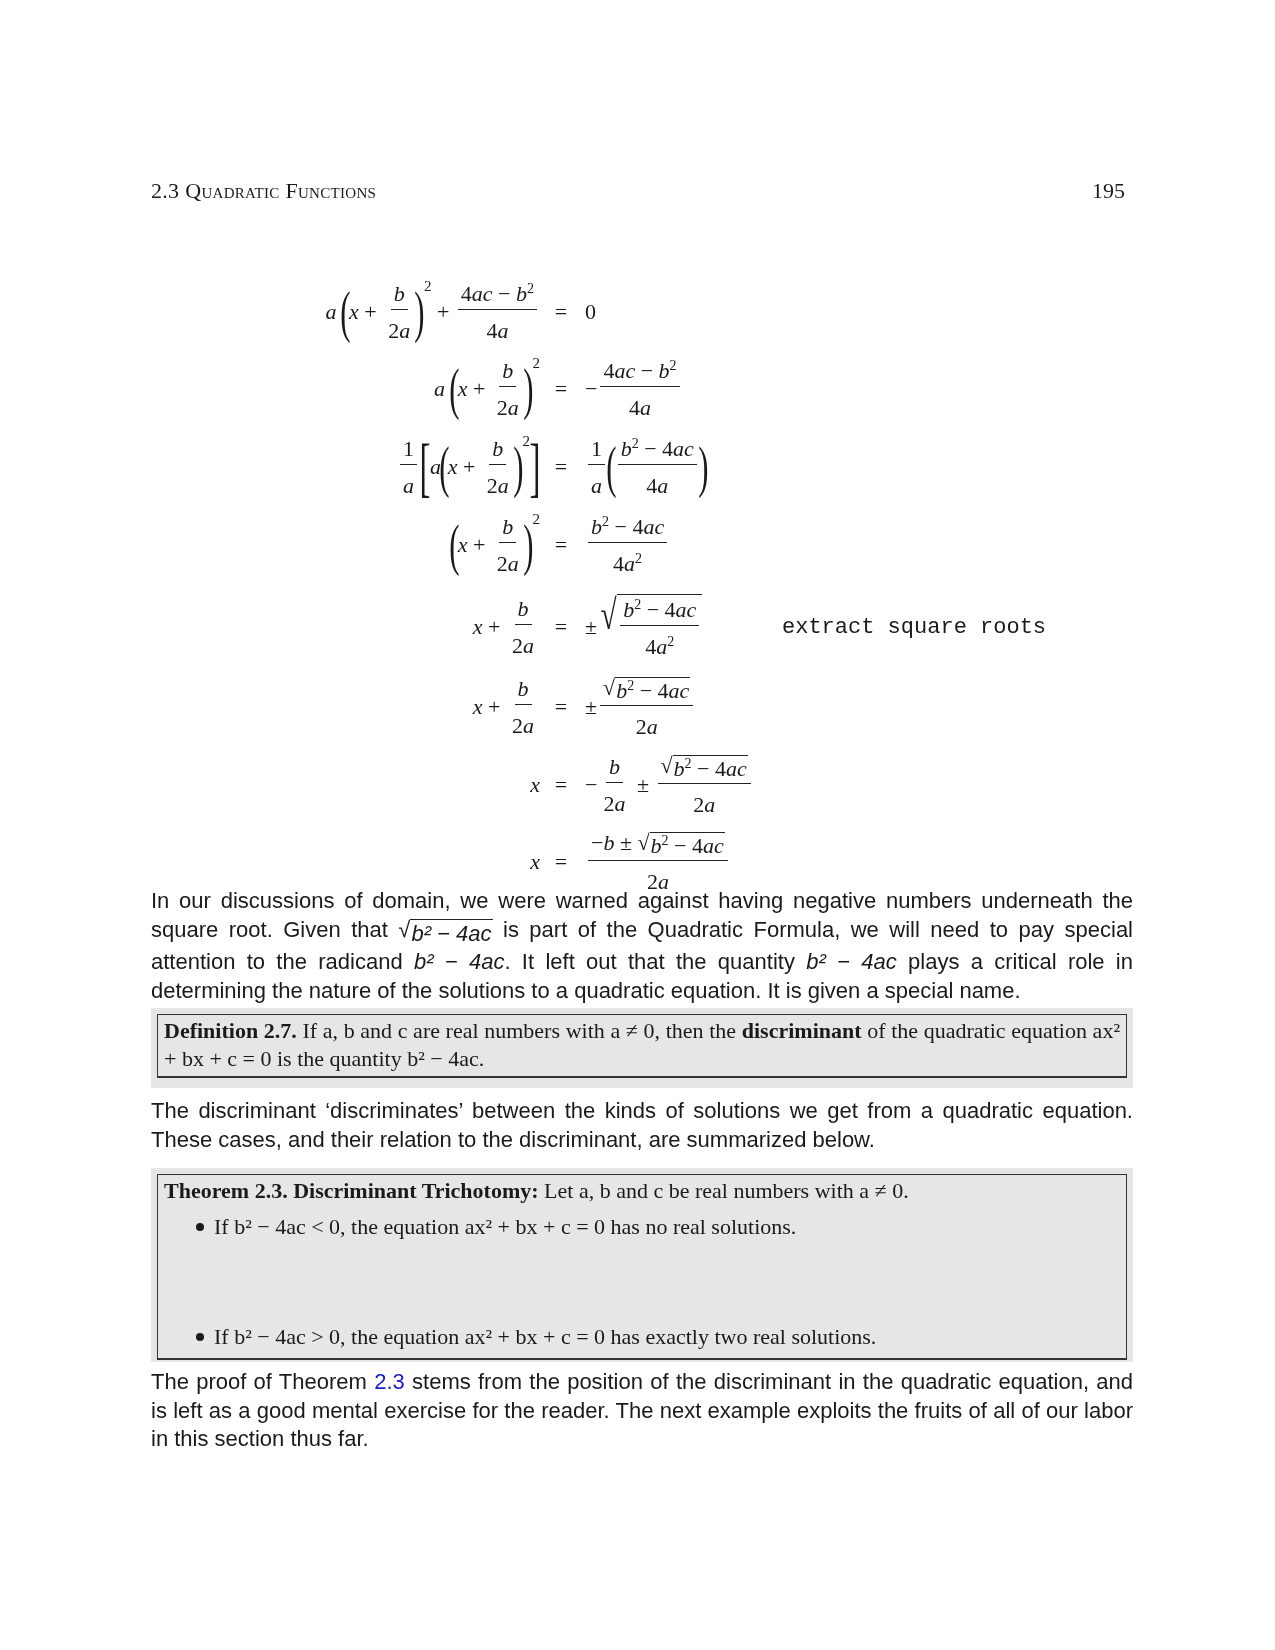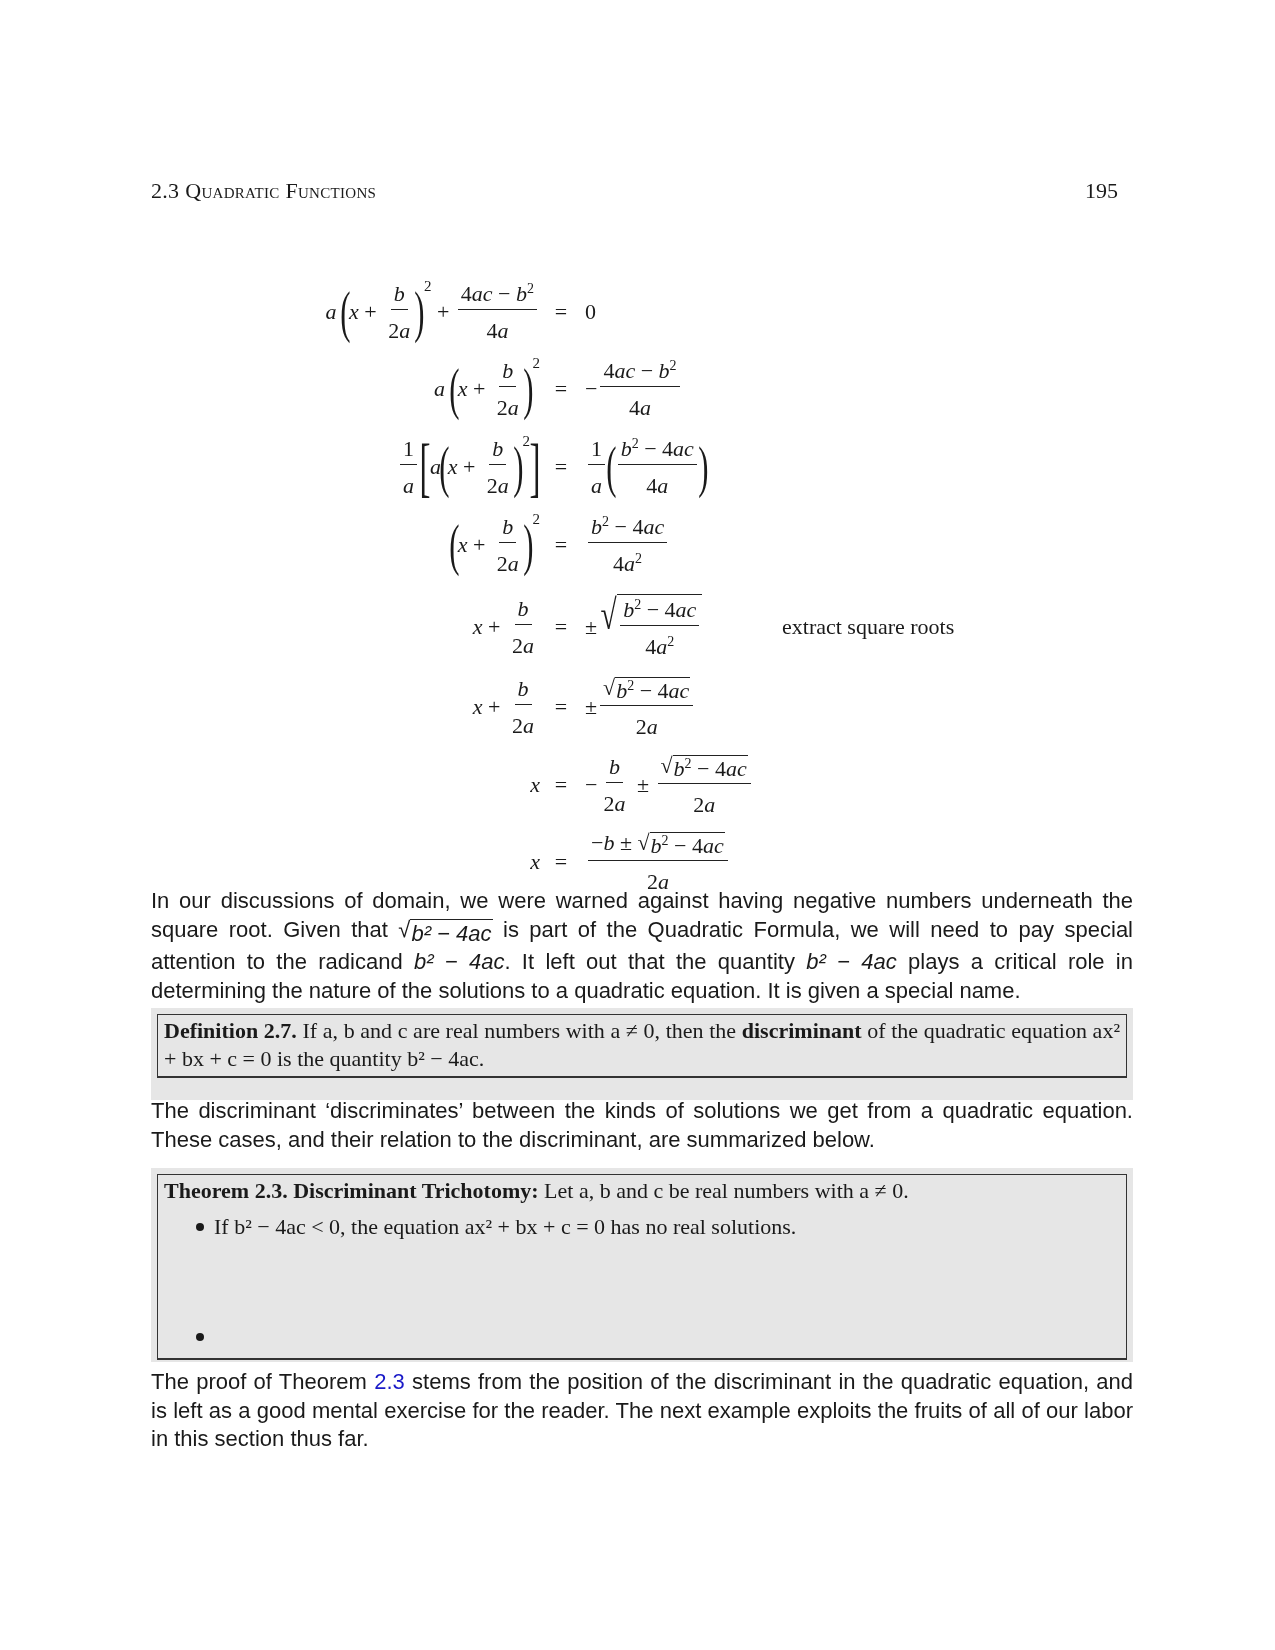--- a/index.html
+++ b/index.html
@@ -2,33 +2,33 @@
 <html><head>
 <meta charset="utf-8">
 <style>
   html, body { margin: 0; padding: 0; background: #ffffff; }
   body { width: 1275px; height: 1650px; position: relative; overflow: hidden;
          font-family: "DejaVu Serif", "Liberation Serif", serif; color: #1a1a1a; }
   .page { position: absolute; left: 0; top: 0; width: 1275px; height: 1650px; margin-top: 32px; }
   .header { position: absolute; top: 146px; left: 151px; width: 982px; height: 30px;
             font-family: "Liberation Serif", serif; font-size: 22px; }
   .header .title { position: absolute; left: 0; top: 0; font-variant: small-caps; letter-spacing: 0.3px; }
-  .header .pnum { position: absolute; right: 15px; top: 0; }
+  .header .pnum { position: absolute; right: 8px; top: 0; }
 
   
   .eqrow { position: absolute; left: 0; width: 1275px; height: 70px;
            font-family: "Liberation Serif", serif; font-size: 22px; }
   .eqrow .lhs { position: absolute; right: calc(1275px - 540px); top: 0; height: 70px;
                 display: flex; align-items: center; justify-content: flex-end; }
   .eqrow .eq { position: absolute; left: 550px; width: 22px; top: 0; height: 70px;
                display: flex; align-items: center; justify-content: center; }
   .eqrow .rhs { position: absolute; left: 585px; top: 0; height: 70px;
                 display: flex; align-items: center; }
   .eqrow .note { position: absolute; left: 782px; top: 0; height: 70px;
-                 display: flex; align-items: center; font-style: normal; }
+                 display: flex; align-items: center; font-style: normal; font-family: Liberation Mono, monospace; }
   i, .v { font-style: italic; }
   .frac { display: inline-flex; flex-direction: column; align-items: center; vertical-align: middle;
           margin: 0 3px; line-height: 1.15; }
   .frac .num { padding: 0 3px 2px; border-bottom: 1.3px solid #222; }
   .frac .den { padding: 8px 3px 0; }
   .big { display: inline-block; font-size: 56px; line-height: 1; transform: scaleX(0.55);
          font-weight: 200; vertical-align: middle; margin: 0 -6px; }
   .bigbr { display: inline-block; font-size: 66px; line-height: 1; transform: scaleX(0.5);
            vertical-align: middle; margin: 0 -6px; }
   .sup2 { position: relative; top: -26px; font-size: 15px; margin-left: 1px; }
@@ -213,38 +213,38 @@
     </div>
   </div>
 
   <div class="para" style="top:855px">
     <span>In our discussions of domain, we were warned against having negative numbers underneath the square root. Given that </span><span class="sqrt-s">
         <span class="rad">√</span>
         <span class="body v">b² − 4ac</span>
       </span><span> is part of the Quadratic Formula, we will need to pay special attention to the radicand </span><span class="v">b² − 4ac</span><span>. It left out that the quantity </span><span class="v">b² − 4ac</span><span> plays a critical role in determining the nature of the solutions to a quadratic equation. It is given a special name.</span>
   </div>
 
-  <div class="box-outer" style="top:976px; height:92px;">
+  <div class="box-outer" style="top:976px; height:80px;">
     <div class="box-inner" style="top:6px; height:64px;">
       <b>Definition 2.7.</b><span> If a, b and c are real numbers with a ≠ 0, then the </span><b>discriminant</b><span> of the quadratic equation ax² + bx + c = 0 is the quantity b² − 4ac.</span>
     </div>
   </div>
 
   <div class="para" style="top:1065px">The discriminant ‘discriminates’ between the kinds of solutions we get from a quadratic equation. These cases, and their relation to the discriminant, are summarized below.</div>
 
   <div class="box-outer" style="top:1136px; height:194px;">
     <div class="box-inner" style="top:6px; height:186px;">
       <div style="position:absolute; left:6px; top:2px;">
         <b>Theorem 2.3. Discriminant Trichotomy:</b><span> Let a, b and c be real numbers with a ≠ 0.</span>
       </div>
       <div class="bullet" style="top:38px">
         <span class="dot"></span><span>If b² − 4ac &lt; 0, the equation ax² + bx + c = 0 has no real solutions.</span>
       </div>
       <div class="bullet" style="top:148px">
-        <span class="dot"></span>
+        <span class="dot"></span><span>If b² − 4ac &gt; 0, the equation ax² + bx + c = 0 has exactly two real solutions.</span>
       </div>
     </div>
   </div>
 
   <div class="para" style="top:1336px">
     <span>The proof of Theorem </span><a class="link">2.3</a><span> stems from the position of the discriminant in the quadratic equation, and is left as a good mental exercise for the reader. The next example exploits the fruits of all of our labor in this section thus far.</span>
   </div>
 
 </div>
 

